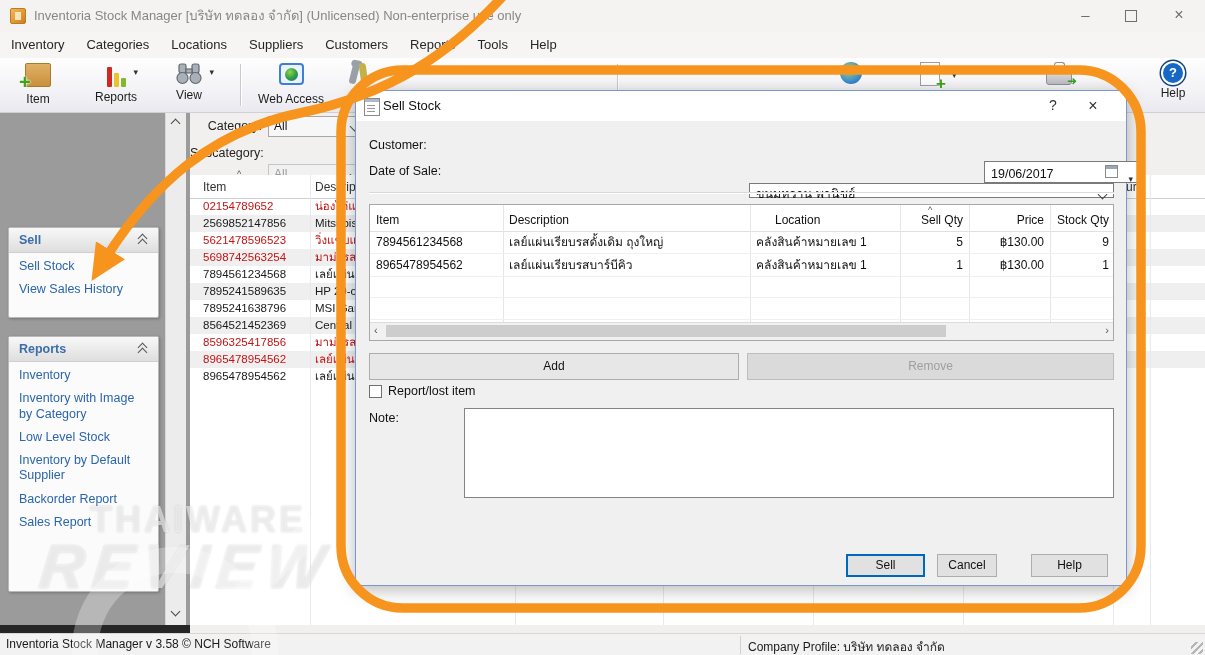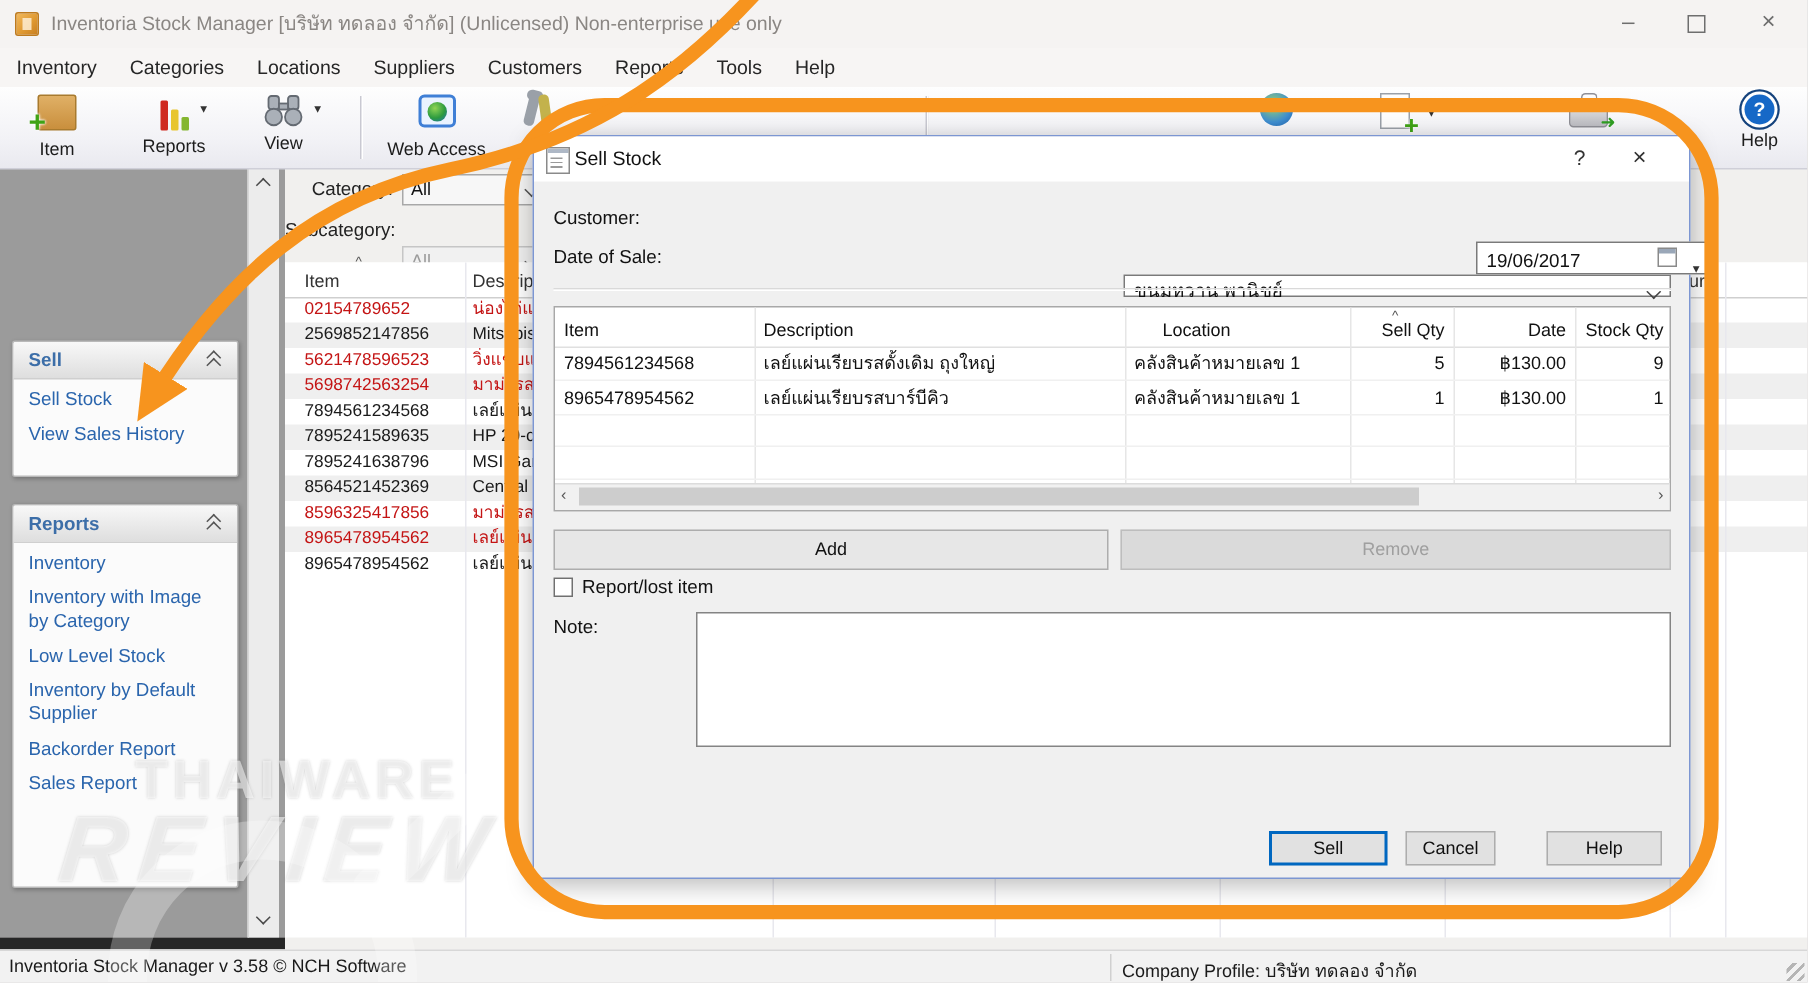--- a/index.html
+++ b/index.html
@@ -397,21 +397,21 @@
     </div>
     <div class="etch"></div>
 
     <div class="dtable">
       <div class="dhead">
         <span class="dcol" style="left:6px;">Item</span>
         <span class="dcol" style="left:139px;">Description</span>
         <span class="dcol" style="left:405px;">Location</span>
         <span class="dcol" style="left:540px;width:53px;text-align:right;">Sell Qty</span>
         <span class="dsort">^</span>
-        <span class="dcol" style="left:605px;width:69px;text-align:right;">Date</span>
+        <span class="dcol" style="left:605px;width:69px;text-align:right;">Price</span>
         <span class="dcol" style="left:676px;width:63px;text-align:right;">Stock Qty</span>
       </div>
       <div class="dgrid" style="left:133px;"></div>
       <div class="dgrid" style="left:380px;"></div>
       <div class="dgrid" style="left:530px;"></div>
       <div class="dgrid" style="left:599px;"></div>
       <div class="dgrid" style="left:680px;"></div>
       <div style="position:absolute;left:0;top:26px;width:100%;">
 
       <div class="drow" style="position:relative;">

